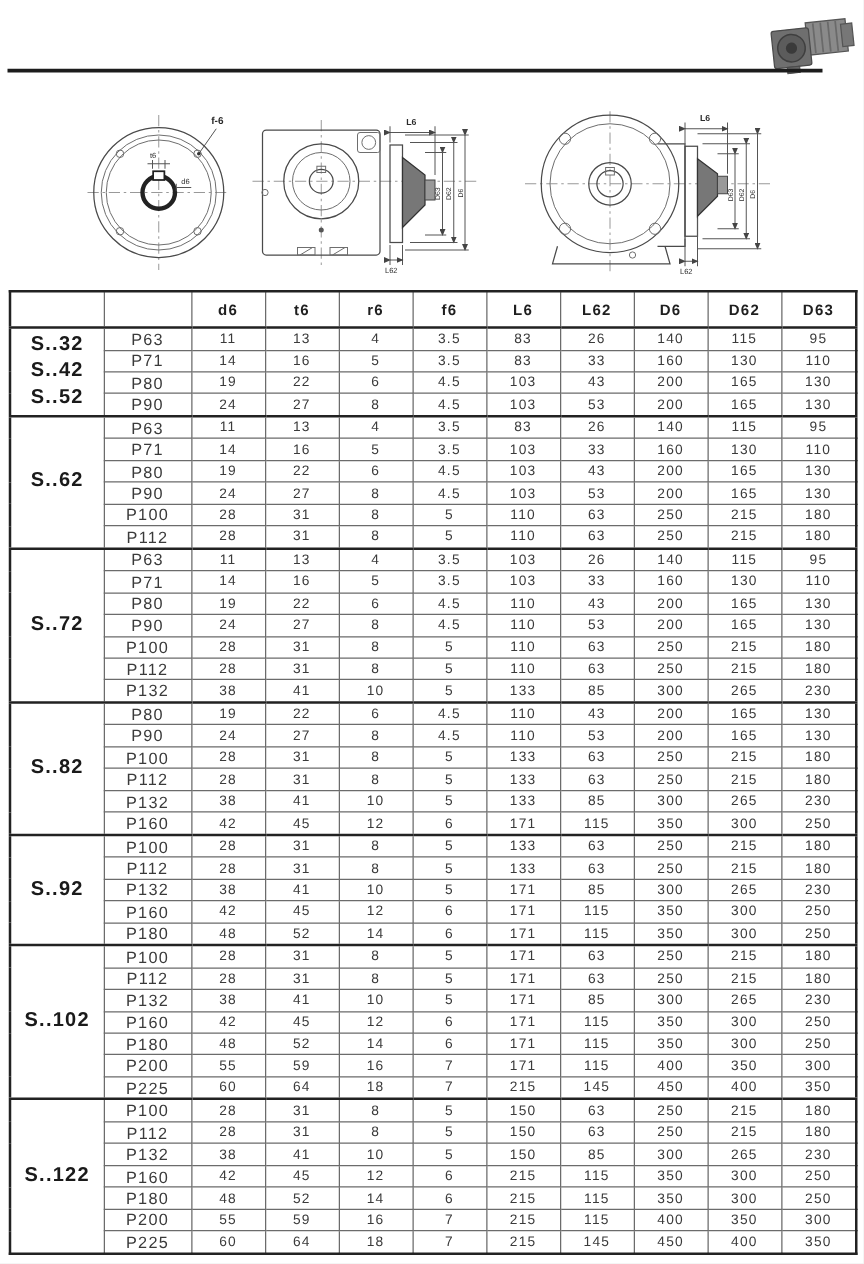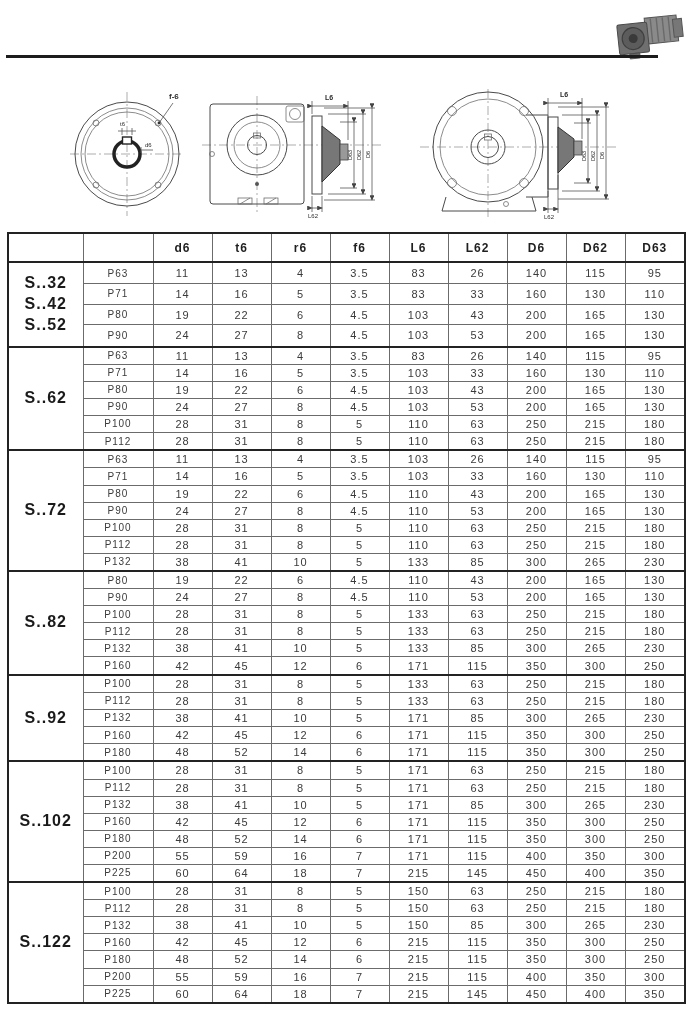--- a/index.html
+++ b/index.html
@@ -32,21 +32,21 @@
     height:27px;font-size:12px;font-weight:bold;color:#1f1f1f;
     letter-spacing:1px;border-bottom:2px solid #222;
   }
   .spec td{letter-spacing:1px;}
   .spec td.row-line{border-top-color:#9a9a9a;}
   .spec tr.gs td{border-top:2px solid #222;}
   .group-cell{
     font-weight:bold;font-size:16px;color:#1a1a1a;letter-spacing:0.5px;
     line-height:1.3;border-right:1px solid #555;
   }
-  .size-cell{font-size:10px;letter-spacing:0.5px;}
+  .size-cell{font-size:13px;letter-spacing:0.5px;}
 </style>
 </head>
 <body>
 
 <div class="page">
 
   <svg class="photo" viewBox="0 0 80 58">
     <g transform="rotate(-6 40 30)">
       <rect x="38" y="12" width="32" height="26" fill="#8a8a8a" stroke="#555" stroke-width="1"></rect>
       <line x1="44" y1="13" x2="44" y2="37" stroke="#6a6a6a" stroke-width="1.4"></line>

